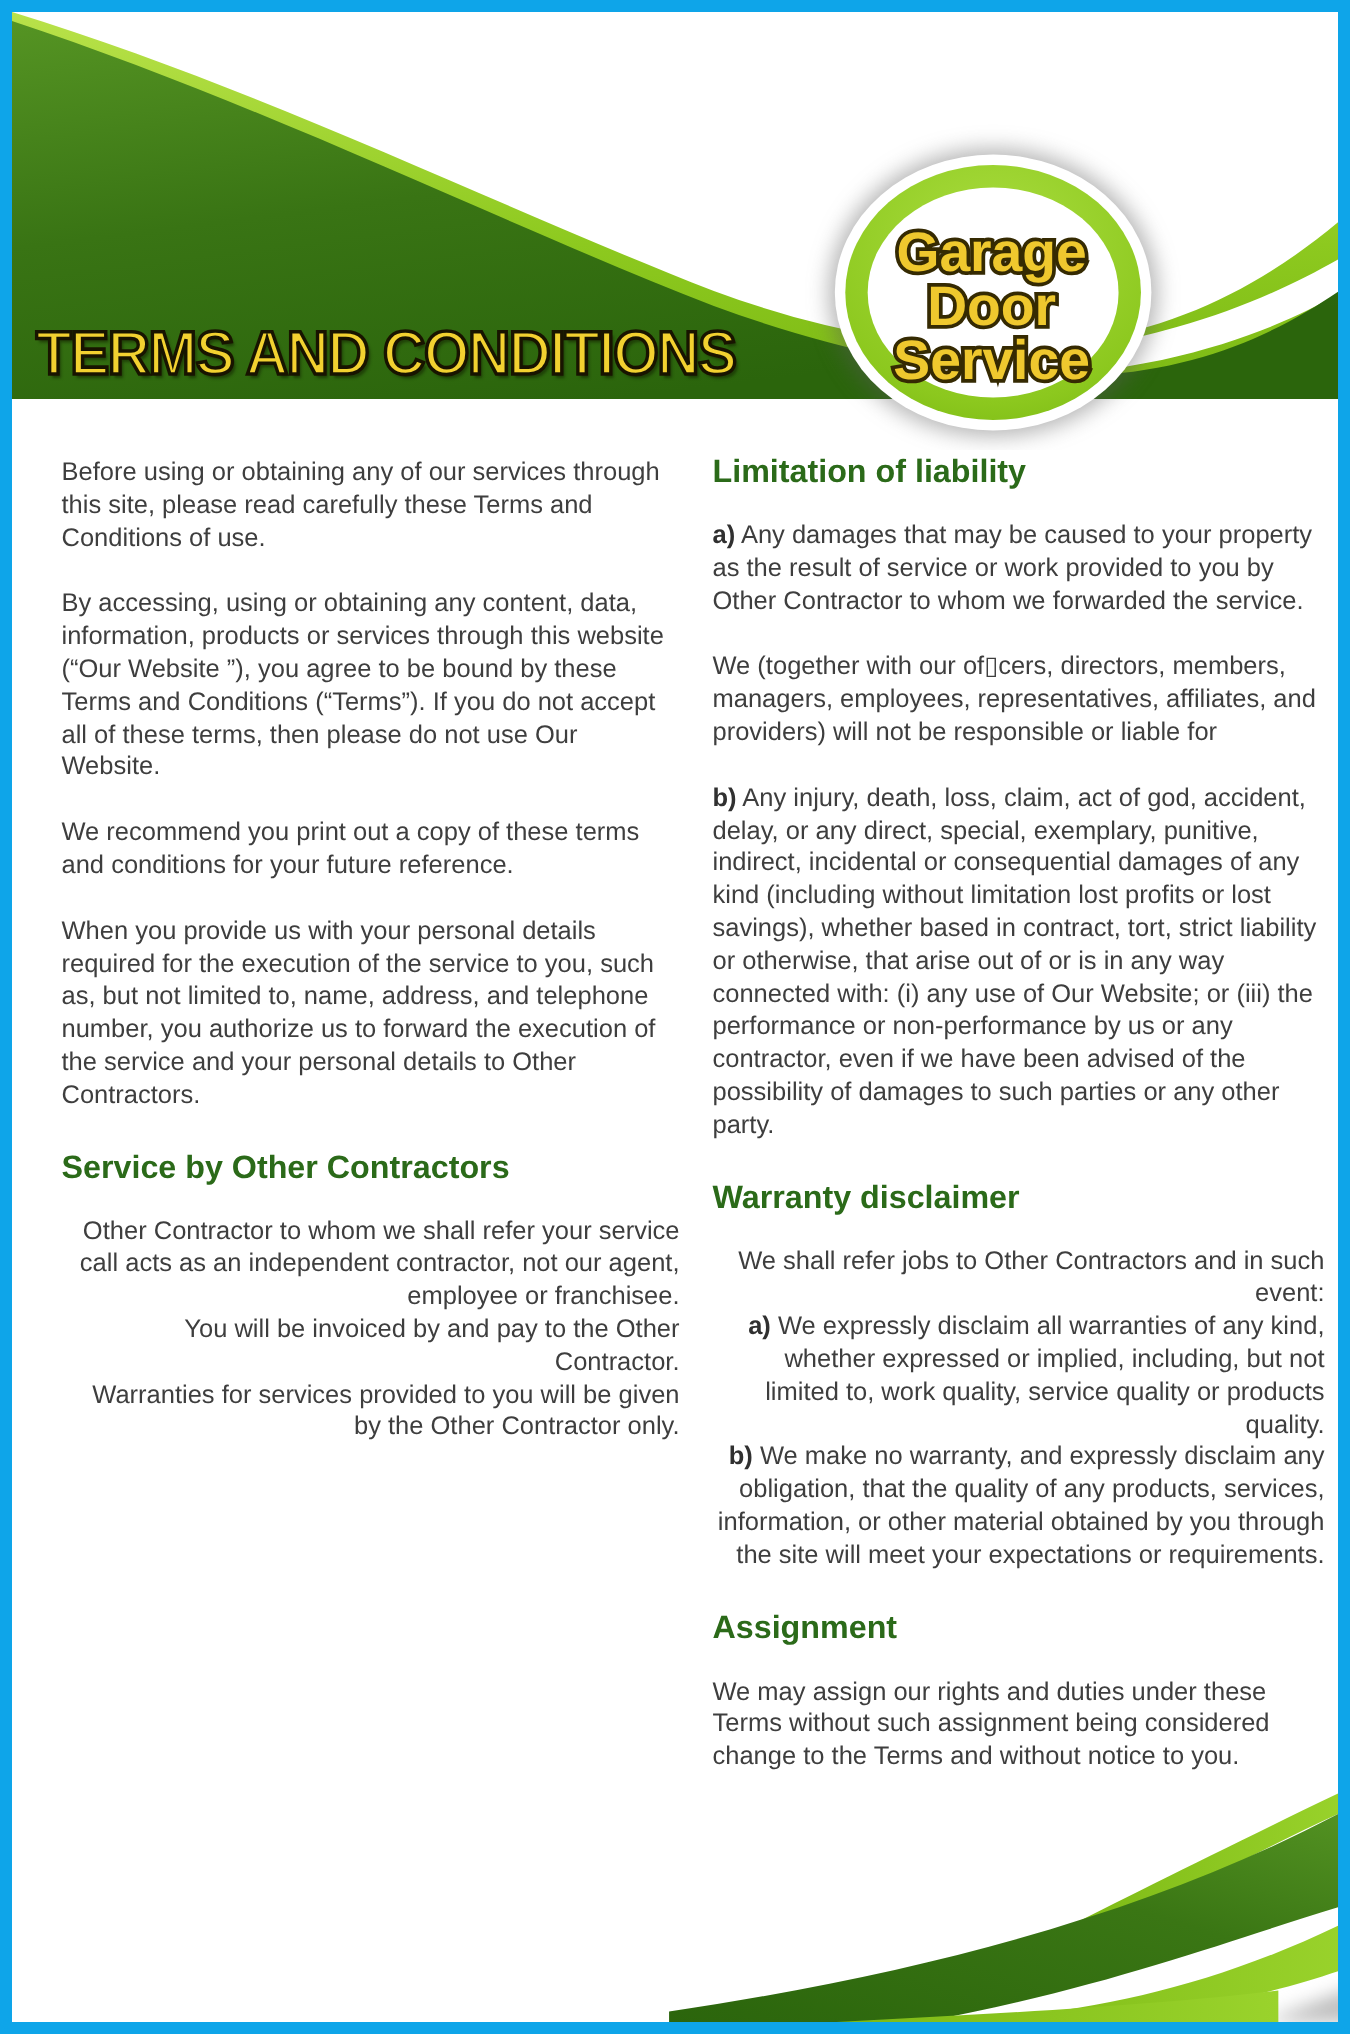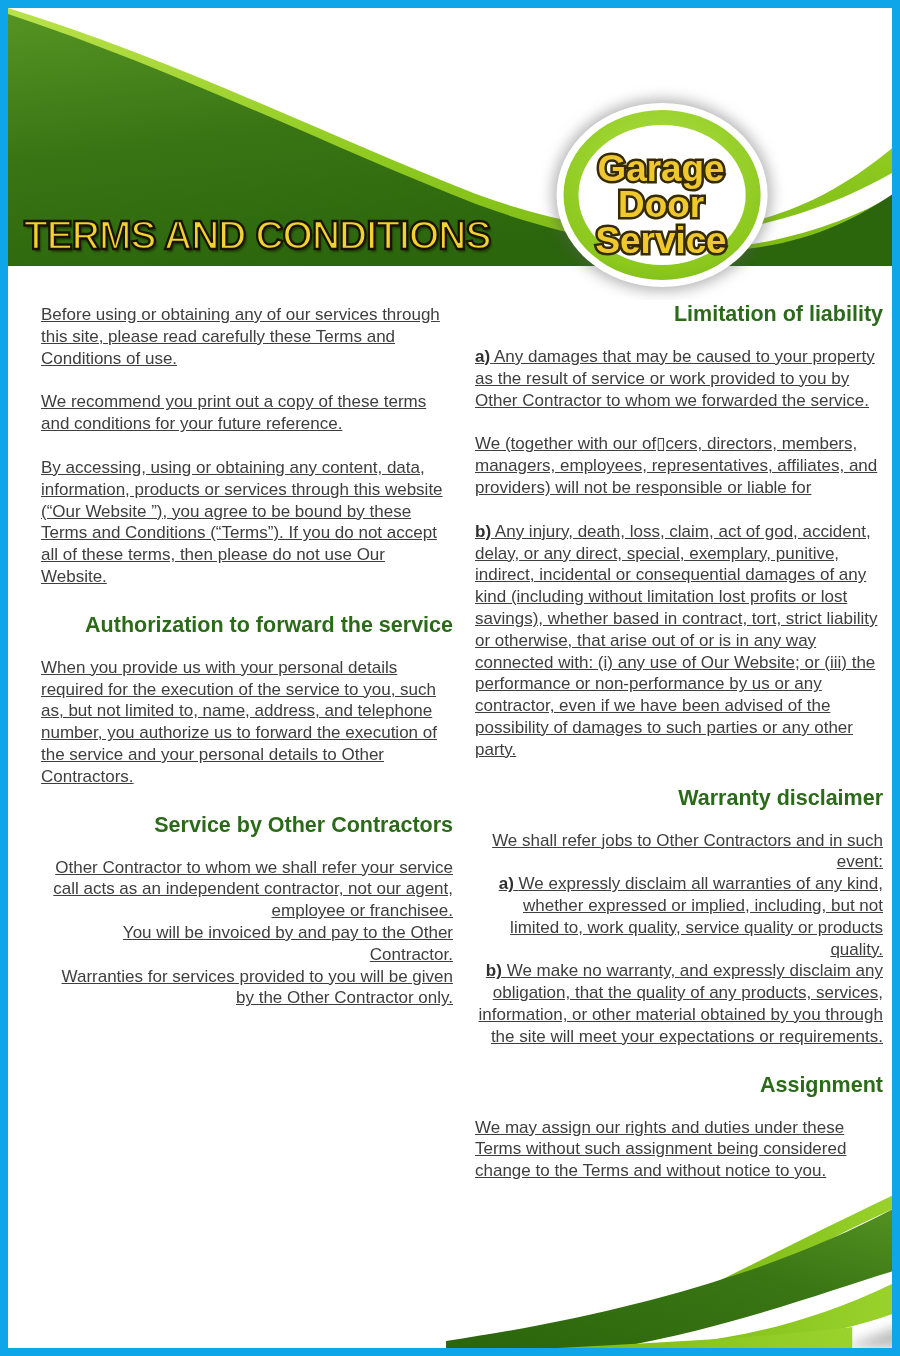--- a/index.html
+++ b/index.html
@@ -18,23 +18,23 @@
     text-shadow:2px 3px 2px rgba(15,25,0,.5);
     transform:scaleX(.95); transform-origin:left center; white-space:nowrap;
   }
   .badge-text{font-weight:bold; font-size:37px; text-anchor:middle;
     paint-order:stroke; stroke:#352a02; stroke-width:5px; fill:#efc82e;
     font-family:"Liberation Sans","DejaVu Sans",sans-serif;}
   
   .col{position:absolute; font-size:17px; line-height:21.8px; color:#3e3e3e; z-index:2;}
   .col-left{left:33px;  top:296px; width:412px;}
   .col-right{left:467px; top:293px; width:408px;}
-  .col h2{font-size:21.5px; line-height:26px; color:#2b6a19; margin:24px 0 19px; font-weight:bold;text-align:right;}
+  .col h2{font-size:21.5px; line-height:26px; color:#2b6a19; margin:24px 0 19px; font-weight:bold;}
   .col h2.first{margin-top:0;}
-  .col p{margin:0 0 22px;text-decoration:underline;}
+  .col p{margin:0 0 22px;}
   .pre{white-space:pre-line;text-align:right;}
   .ab{font-weight:bold; color:#303030;}
   
   .bottom-deco{position:absolute; left:0; bottom:0; width:896px; height:220px; z-index:1; pointer-events:none;}
 </style>
 </head>
 <body>
 
 <div class="page">
 
@@ -73,25 +73,24 @@
         <text class="badge-text" x="656" y="209">Door</text>
         <text class="badge-text" x="656" y="245">Service</text>
       </g>
     </svg>
 
     <div class="banner-title">TERMS AND CONDITIONS</div>
   </div>
 
   <div class="col col-left">
     <p>Before using or obtaining any of our services through this site, please read carefully these Terms and Conditions of use.</p>
+    <p>By accessing, using or obtaining any content, data, information, products or services through this website (“Our Website ”), you agree to be bound by these Terms and Conditions (“Terms”). If you do not accept all of these terms, then please do not use Our Website.</p>
     <p>We recommend you print out a copy of these terms and conditions for your future reference.</p>
-    <p>By accessing, using or obtaining any content, data, information, products or services through this website (“Our Website ”), you agree to be bound by these Terms and Conditions (“Terms”). If you do not accept all of these terms, then please do not use Our Website.</p>
 
 
-    <h2>Authorization to forward the service</h2>
     <p>When you provide us with your personal details required for the execution of the service to you, such as, but not limited to, name, address, and telephone number, you authorize us to forward the execution of the service and your personal details to Other Contractors.</p>
 
     <h2>Service by Other Contractors</h2>
     <p class="pre">Other Contractor to whom we shall refer your service call acts as an independent contractor, not our agent, employee or franchisee.
 You will be invoiced by and pay to the Other Contractor.
 Warranties for services provided to you will be given by the Other Contractor only.</p>
   </div>
 
   <div class="col col-right">
     <h2 class="first">Limitation of liability</h2>

